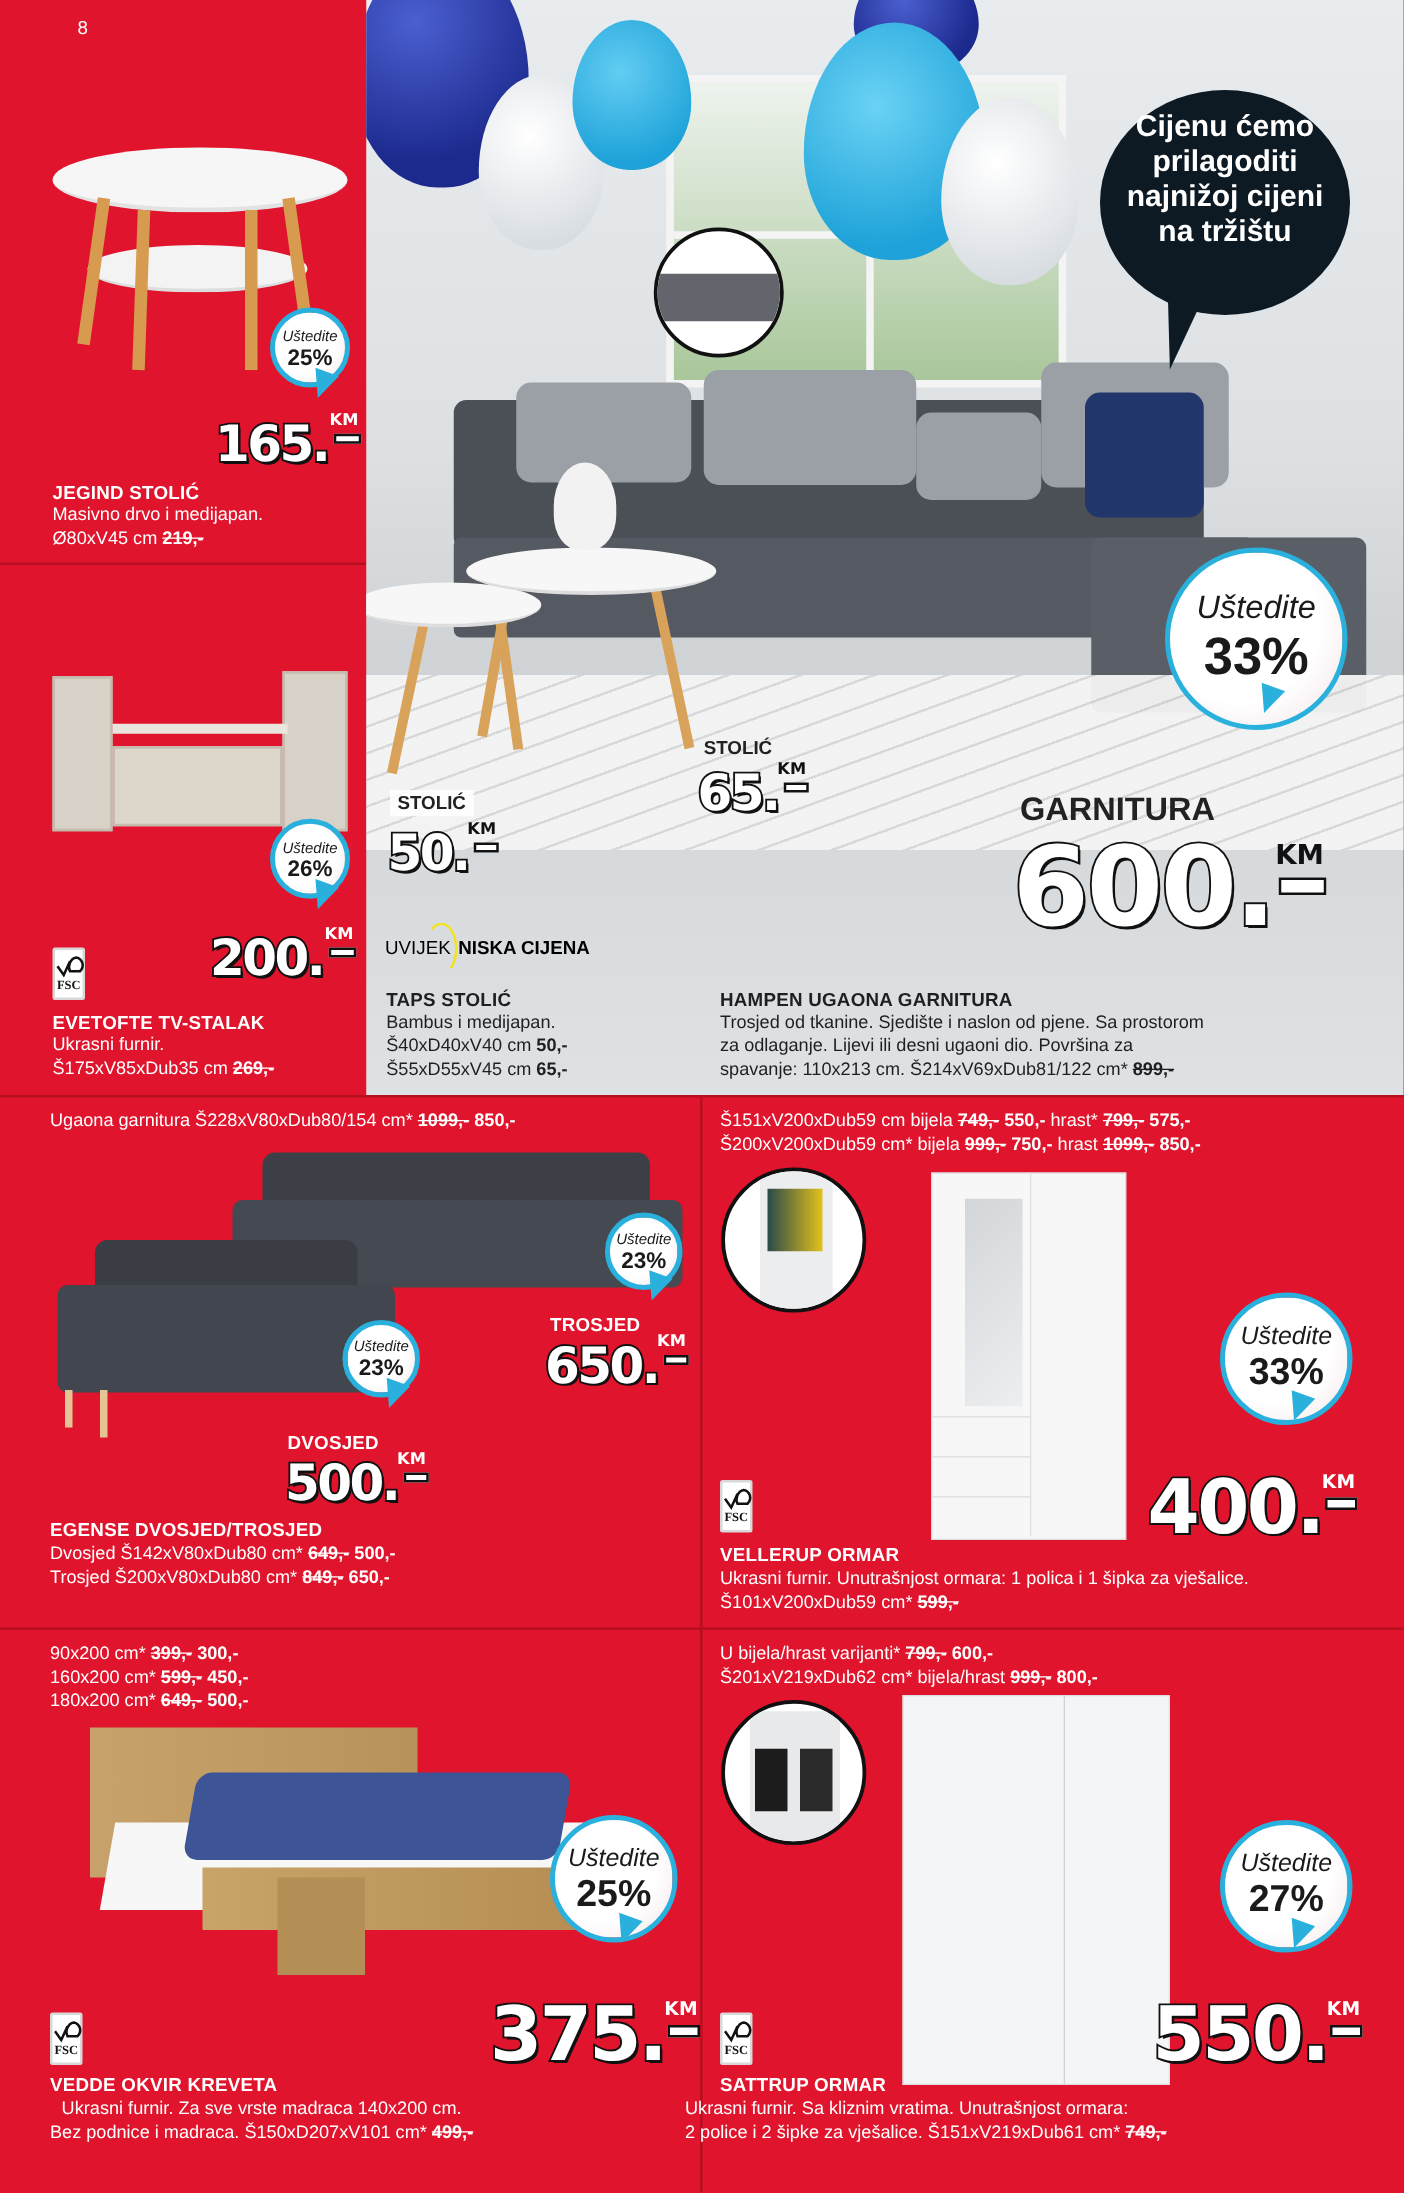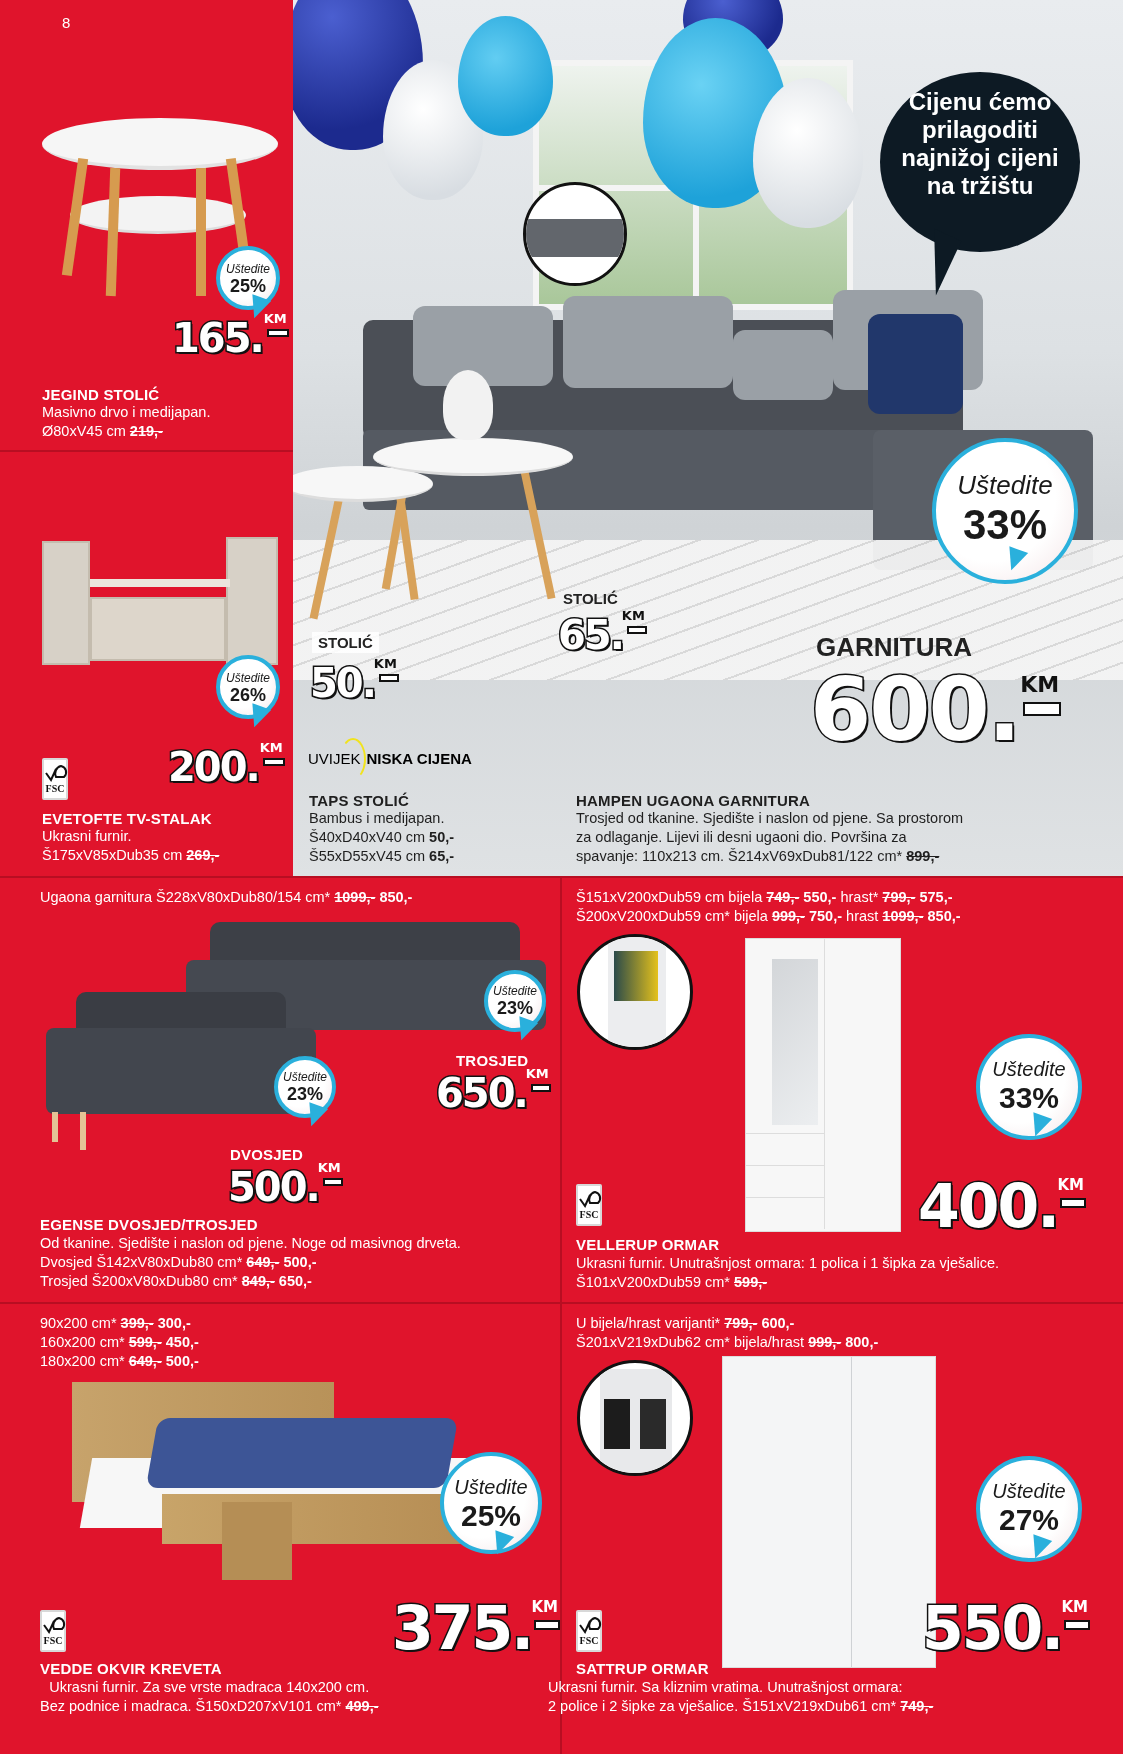--- a/index.html
+++ b/index.html
@@ -74,21 +74,21 @@
     <div style="position:absolute;left:30px;top:78px;width:176px;height:38px;border-radius:50%;background:#f3f3f3;border-bottom:3px solid #ddd;"></div>
     <div style="position:absolute;left:30px;top:40px;width:10px;height:118px;background:#d69b4f;transform:rotate(8deg);"></div>
     <div style="position:absolute;left:68px;top:50px;width:10px;height:128px;background:#d69b4f;transform:rotate(2deg);"></div>
     <div style="position:absolute;left:194px;top:40px;width:10px;height:118px;background:#d69b4f;transform:rotate(-8deg);"></div>
     <div style="position:absolute;left:156px;top:50px;width:10px;height:128px;background:#d69b4f;"></div>
   </div>
   <div class="bubble" style="left:216px;top:246px;width:64px;height:64px;padding-top:12px;">
     <span class="b-lbl" style="font-size:12px;">Uštedite</span>
     <span class="b-val" style="font-size:18px;">25%</span>
   </div>
-  <div class="price" style="left:172px;top:315px;font-size:40px;">
+  <div class="price" style="left:172px;top:333px;font-size:40px;">
     <span>165.</span>
     <span class="km" style="right:-24px;top:-4px;">KM</span>
     <span class="dash" style="right:-26px;top:14px;width:22px;height:8px;"></span>
   </div>
   <div class="abs title" style="left:42px;top:386px;">JEGIND STOLIĆ</div>
   <div class="abs desc" style="left:42px;top:403px;">
     <div>Masivno drvo i medijapan.</div>
     <div><span>Ø80xV45 cm</span> <span class="strike">219,-</span></div>
   </div>
 </section>
@@ -224,35 +224,34 @@
     <div style="position:absolute;left:34px;top:120px;width:6px;height:38px;background:#e4c395;"></div>
   </div>
   <div class="bubble" style="left:484px;top:970px;width:62px;height:62px;padding-top:10px;">
     <span class="b-lbl" style="font-size:12px;">Uštedite</span>
     <span class="b-val" style="font-size:18px;">23%</span>
   </div>
   <div class="bubble" style="left:274px;top:1056px;width:62px;height:62px;padding-top:10px;">
     <span class="b-lbl" style="font-size:12px;">Uštedite</span>
     <span class="b-val" style="font-size:18px;">23%</span>
   </div>
-  <div class="abs title" style="left:440px;top:1052px;margin-left:16px;">TROSJED</div>
+  <div class="abs title" style="left:440px;top:1052px;">TROSJED</div>
   <div class="price" style="left:436px;top:1070px;font-size:40px;">
     <span>650.</span>
     <span class="km" style="right:-22px;top:-4px;">KM</span>
     <span class="dash" style="right:-24px;top:14px;width:20px;height:8px;"></span>
   </div>
   <div class="abs title" style="left:230px;top:1146px;">DVOSJED</div>
   <div class="price" style="left:228px;top:1164px;font-size:40px;">
     <span>500.</span>
     <span class="km" style="right:-22px;top:-4px;">KM</span>
     <span class="dash" style="right:-24px;top:14px;width:20px;height:8px;"></span>
   </div>
   <div class="abs title" style="left:40px;top:1216px;">EGENSE DVOSJED/TROSJED</div>
   <div class="abs desc" style="left:40px;top:1234px;">
-    <div>Od tkanine. Sjedište i naslon od pjene. Noge od masivnog drveta.</div>
     <div><span>Dvosjed Š142xV80xDub80 cm*</span> <span class="strike">649,-</span> <span class="bold">500,-</span></div>
     <div><span>Trosjed Š200xV80xDub80 cm*</span> <span class="strike">849,-</span> <span class="bold">650,-</span></div>
   </div>
 </section>
 
 <section>
   <div class="abs desc" style="left:576px;top:888px;">
     <div>
       <span>Š151xV200xDub59 cm bijela</span>
       <span class="strike">749,-</span>

